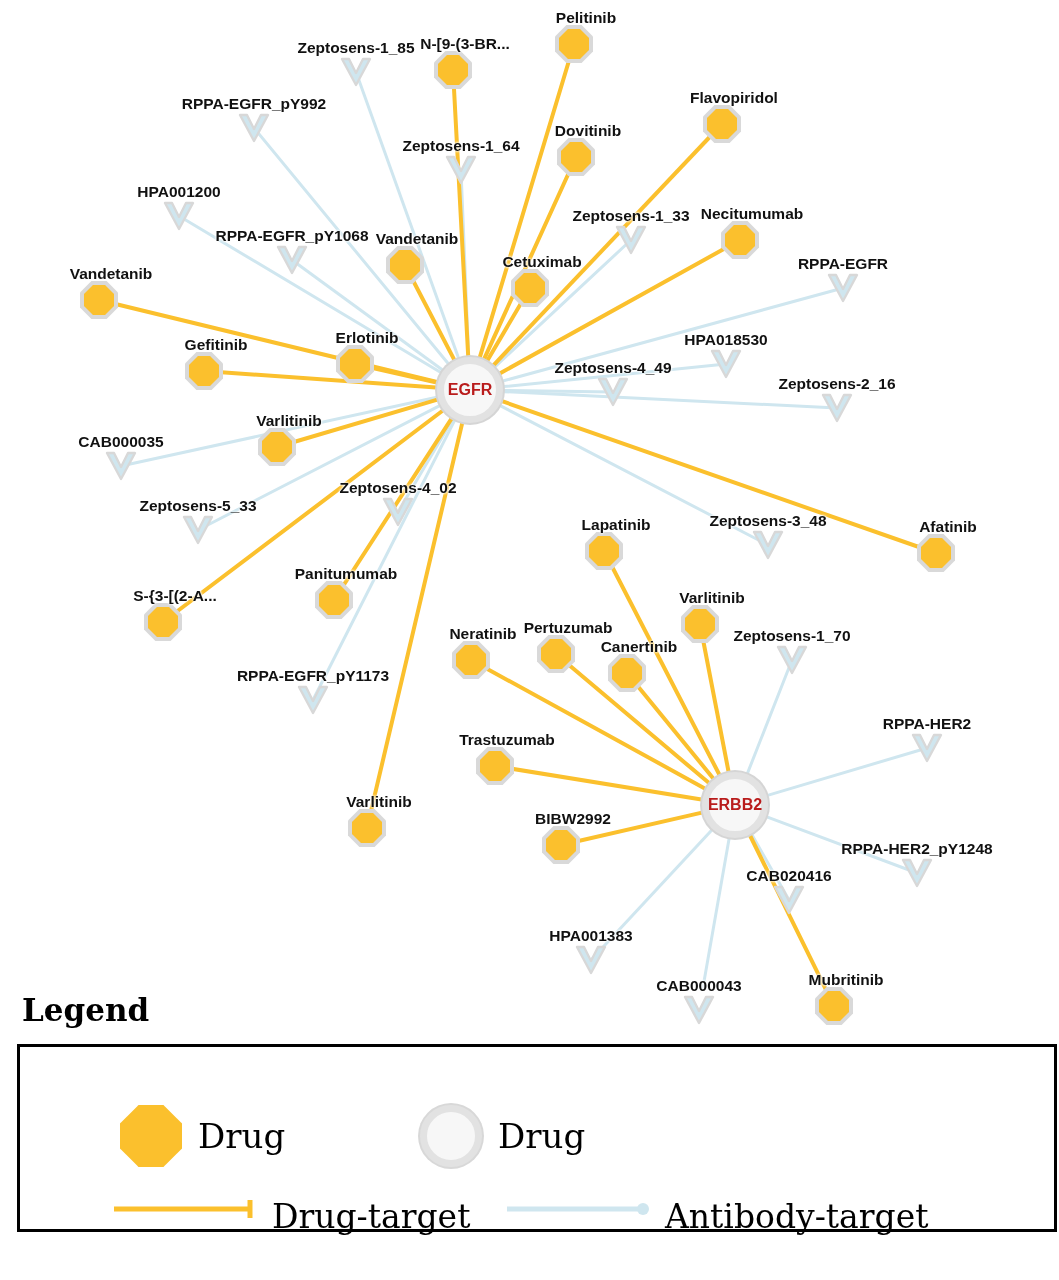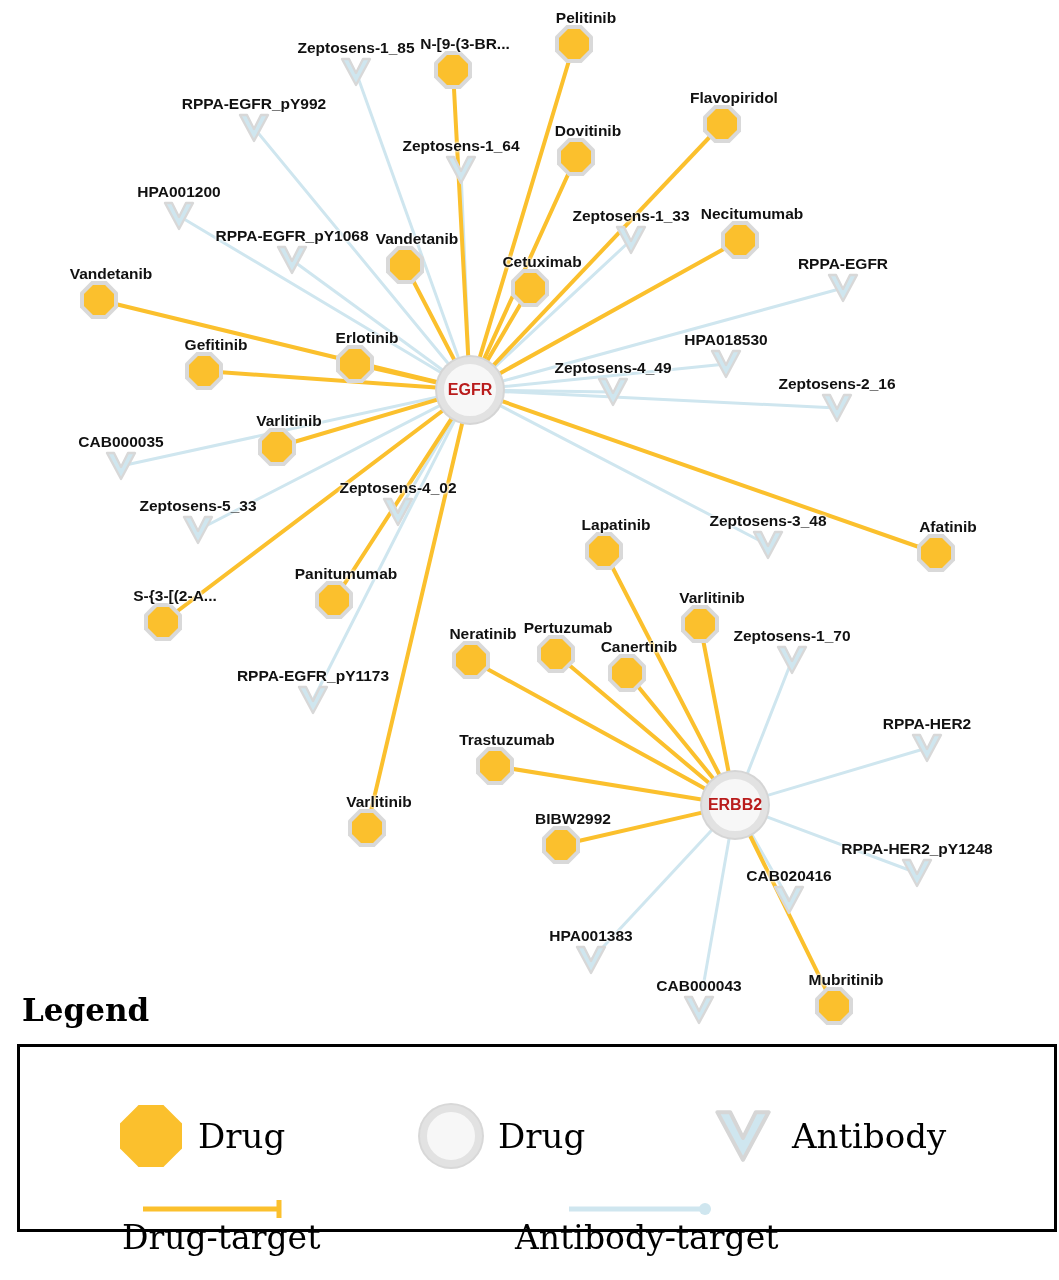--- a/index.html
+++ b/index.html
@@ -135,23 +135,21 @@
   .legend-row2 {
     position: absolute;
     top: 150px;
     left: 0;
     width: 100%;
     height: 60px;
   }
   .legend-edge-item {
     position: absolute;
     display: flex;
-    align-items: center;
     height: 60px;
-    flex-direction: column;
   }
   .legend-edge-label {
     font-family: "DejaVu Serif", serif;
     font-size: 33px;
     color: #000;
     margin-left: 10px;
   }
   .lg-drug-oct {
     width: 62px; height: 62px;
     background: #FBC02D;
@@ -477,26 +475,20 @@
 <div id="legend-box">
   <div class="legend-row1">
     <div class="legend-item" style="left:92px;">
       <div class="lg-drug-oct"></div>
       <span class="legend-text">Drug</span>
     </div>
     <div class="legend-item" style="left:400px;">
       <div class="lg-gene"></div>
       <span class="legend-text">Drug</span>
     </div>
-    <div class="legend-item" style="left:690px;">
-      <svg width="66" height="66" viewBox="0 0 36 36">
-        <path d="M4 5 L18 31 L32 5 L25 5 L18 19 L11 5 Z" fill="#cfe6ef" stroke="#d6d6d6" stroke-width="2.2" stroke-linejoin="round"></path>
-      </svg>
-      <span class="legend-text">Antibody</span>
-    </div>
   </div>
   <div class="legend-row2">
     <div class="legend-edge-item" style="left:92px;">
       <svg width="150" height="24">
         <line x1="2" y1="12" x2="138" y2="12" stroke="#FBC02D" stroke-width="5"></line>
         <line x1="138" y1="3" x2="138" y2="21" stroke="#FBC02D" stroke-width="5"></line>
       </svg>
       <span class="legend-edge-label">Drug-target</span>
     </div>
     <div class="legend-edge-item" style="left:485px;">

